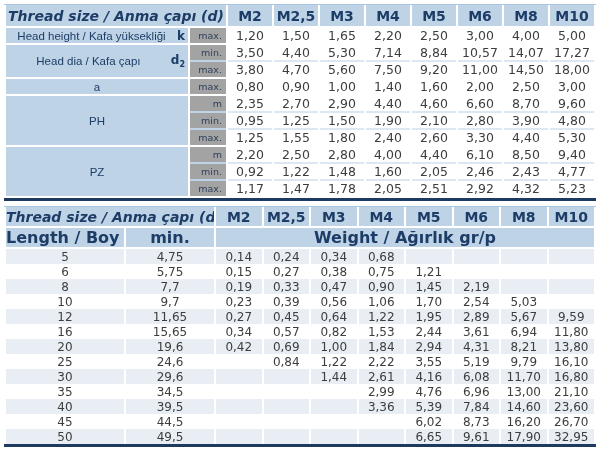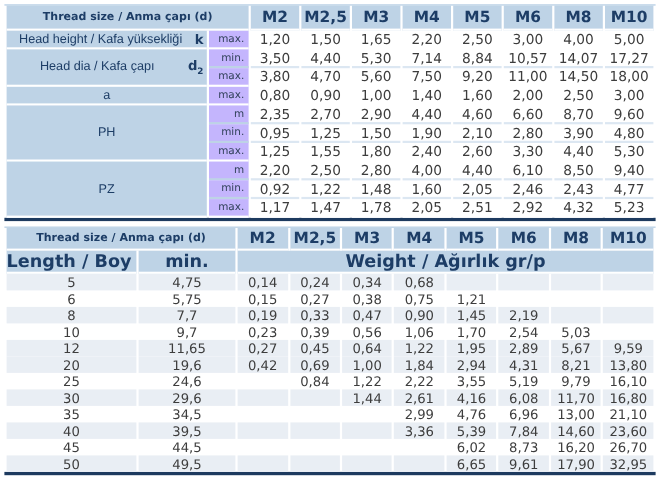--- a/index.html
+++ b/index.html
@@ -15,30 +15,30 @@
   th, td { overflow: hidden; white-space: nowrap; vertical-align: middle; }
 
   
   .hcell {
     background: #bed3e6; color: #1d3d66; font-weight: bold;
     font-size: 14px; text-align: center; border-bottom: 2px solid #ffffff;
   }
   .t1 thead .hcell { height: 23px; }
   .t2 .hrow1 .hcell { height: 21px; }
   .t2 .hrow2 .hcell { height: 19px; font-size: 16px; }
-  .lblhead { font-size: 10px; }
+  .lblhead { font-size: 14px; font-style: italic; }
 
   
   .t1 td { height: 17px; }
   .lcell { background: #bed3e6; border-bottom: 2px solid #ffffff; }
   .lflex { display: flex; align-items: center; width: 100%; }
   .ltext { flex: 1; text-align: center; color: #1d3d66; font-weight: normal; font-size: 11.5px; font-family: "Liberation Sans", sans-serif; }
   .lsym  { color: #1d3d66; font-weight: bold; font-size: 12px; padding-right: 3px; }
   .lsym sub { font-size: 8px; }
-  .qcell { background: #c4b5fd; color: #31415a; font-size: 9.5px; text-align: right; padding-right: 4px; border-bottom: 2px solid #bed3e6; }
+  .qcell { background: #a3a3a3; color: #31415a; font-size: 9.5px; text-align: right; padding-right: 4px; border-bottom: 2px solid #bed3e6; }
   .dcell { text-align: center; font-size: 12.5px; color: #3d3d3d; }
   .t1 .dcell { border-bottom: 2px solid #dce7f2; }
   .t1 .gend { border-bottom: 2px solid #ffffff; }
 
   
   .t2 td { height: 15px; font-size: 12px; }
   .t2 tr.odd td { background: #e9eef4; }
 </style>
 </head>
 <body>
@@ -300,20 +300,32 @@
             <td class="dcell">11,65</td>
             <td class="dcell">0,27</td>
             <td class="dcell">0,45</td>
             <td class="dcell">0,64</td>
             <td class="dcell">1,22</td>
             <td class="dcell">1,95</td>
             <td class="dcell">2,89</td>
             <td class="dcell">5,67</td>
             <td class="dcell">9,59</td>
           </tr>
+          <tr class="even">
+            <td class="dcell">16</td>
+            <td class="dcell">15,65</td>
+            <td class="dcell">0,34</td>
+            <td class="dcell">0,57</td>
+            <td class="dcell">0,82</td>
+            <td class="dcell">1,53</td>
+            <td class="dcell">2,44</td>
+            <td class="dcell">3,61</td>
+            <td class="dcell">6,94</td>
+            <td class="dcell">11,80</td>
+          </tr>
           <tr class="odd">
             <td class="dcell">20</td>
             <td class="dcell">19,6</td>
             <td class="dcell">0,42</td>
             <td class="dcell">0,69</td>
             <td class="dcell">1,00</td>
             <td class="dcell">1,84</td>
             <td class="dcell">2,94</td>
             <td class="dcell">4,31</td>
             <td class="dcell">8,21</td>

